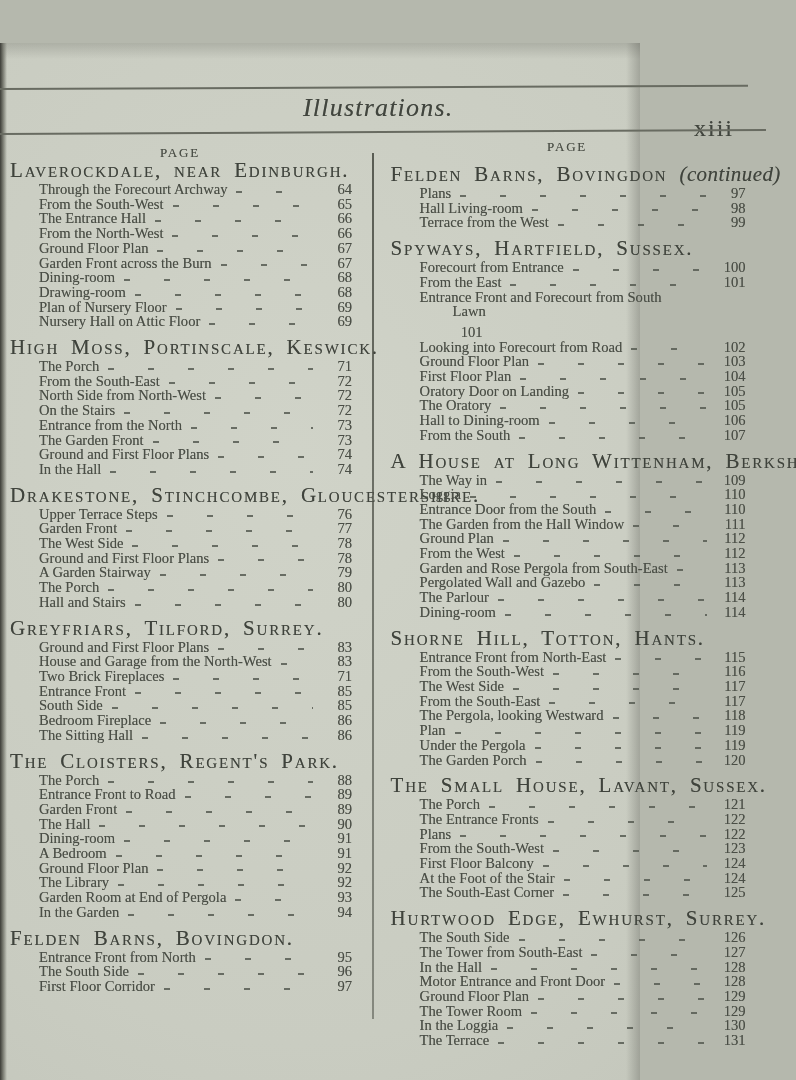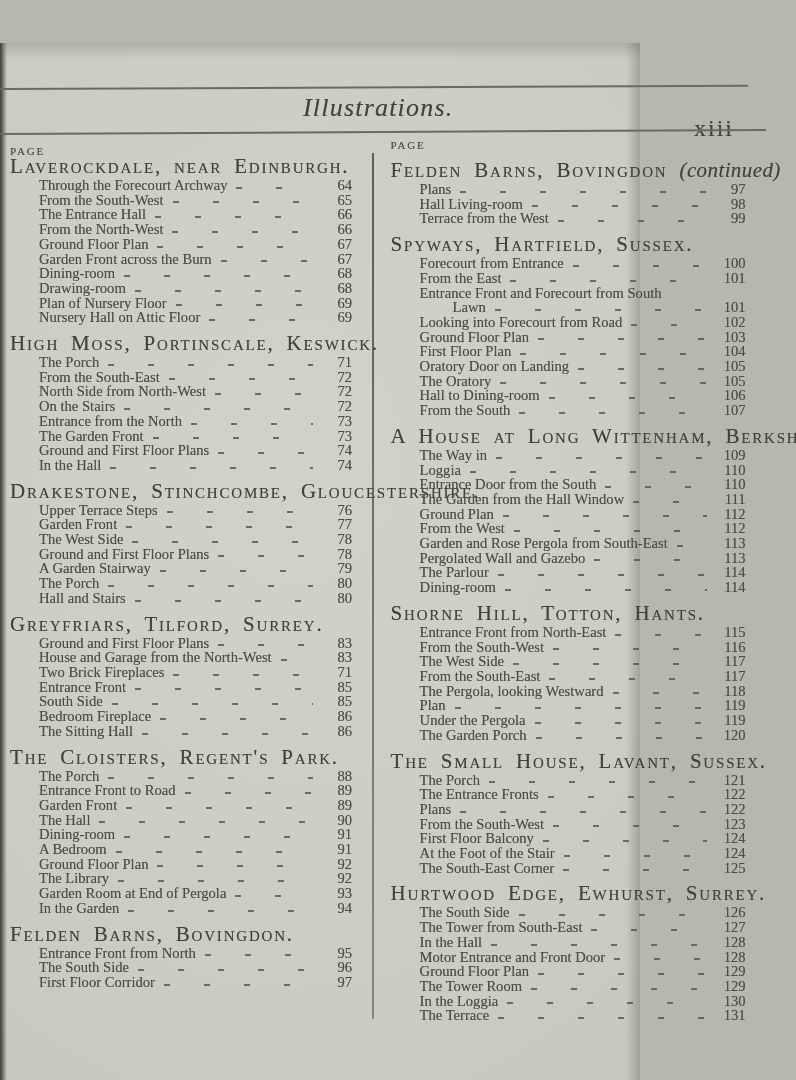--- a/index.html
+++ b/index.html
@@ -43,21 +43,21 @@
   }
   .col{min-width:0;}
   .col-left{width:342px;}
   .col-right{width:355px;margin-left:17px;}
   .divider{
     width:1.6px;height:866px;margin-left:20px;margin-top:14px;
     background:linear-gradient(180deg,rgba(77,80,71,.9),rgba(77,80,71,.55));
     flex:none;
   }
   .page-label{
-    text-align:left;font-size:11px;letter-spacing:1.8px;
+    text-align:center;font-size:13px;letter-spacing:1.8px;
     color:#4a4e46;padding-right:2px;
   }
   .col-left .page-label{margin:6px 0 2px 0;}
   .col-right .page-label{margin:0 0 12px 0;}
   .section{}
   .section + .section{margin-top:11px;}
   .sec-head{
     font-variant:small-caps;font-size:21px;line-height:15px;
     letter-spacing:1.8px;word-spacing:5px;color:#3f433c;
     margin-bottom:4px;white-space:nowrap;
@@ -71,21 +71,21 @@
     padding-left:29px;white-space:nowrap;
   }
   .entry .t{flex:none;min-width:0;}
   .leader{
     flex:1 1 auto;height:2px;align-self:flex-end;
     margin:0 9px 4px 9px;min-width:0;
     background:repeating-linear-gradient(90deg,#565b52 0 6px,rgba(0,0,0,0) 6px 40px);
     opacity:.85;
   }
   .p{flex:none;width:30px;text-align:right;}
-  .entry.cont{padding-left:62px;}
+  .entry.cont{padding-left:62px;flex-direction:column;}
   
   .page *{text-shadow:0 0 .5px rgba(74,78,70,.55);}
 </style>
 </head>
 <body>
 
 <div class="page">
   <div class="edge-top"></div>
   <div class="edge-left"></div>
   <div class="edge-right"></div>

